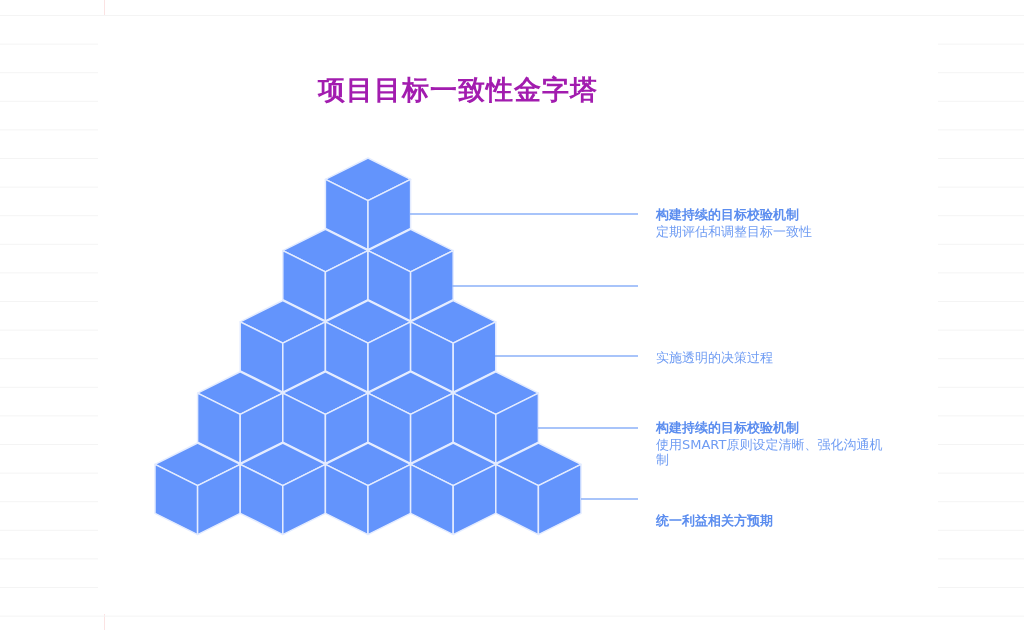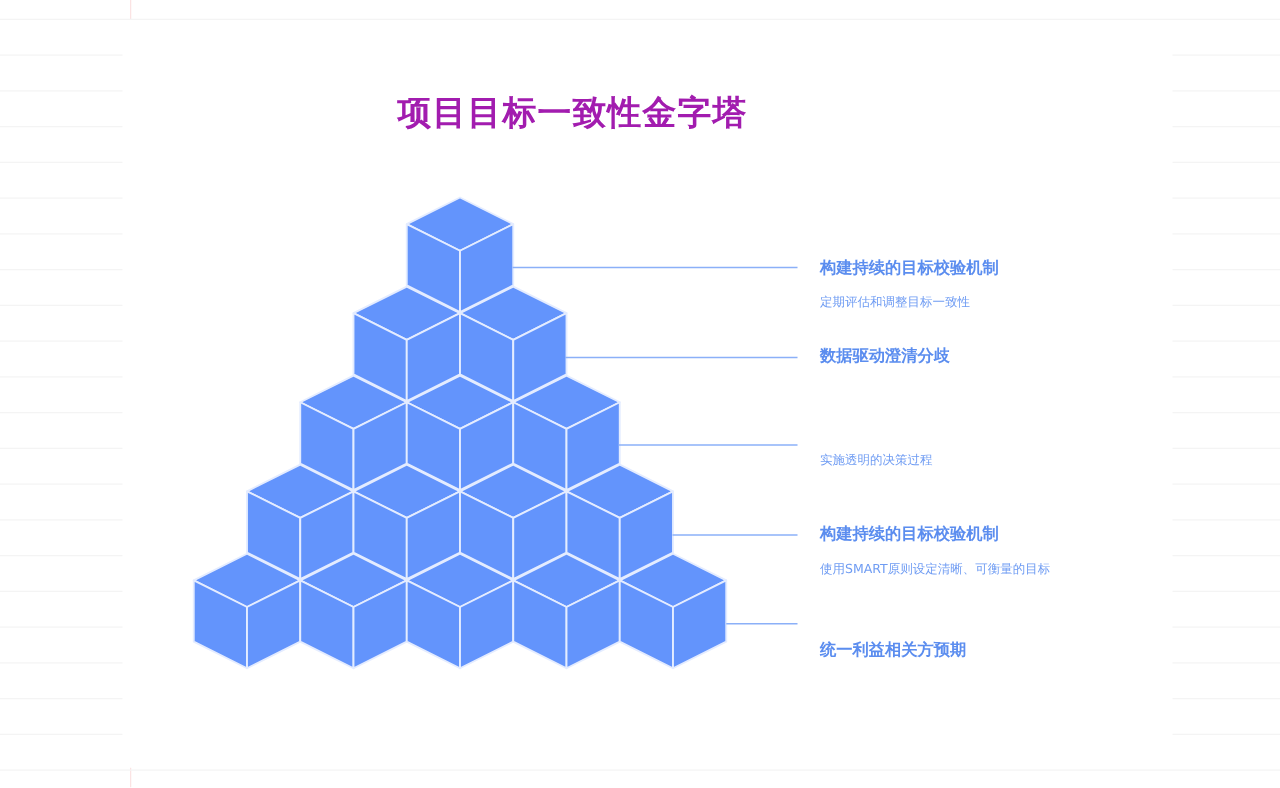--- a/index.html
+++ b/index.html
@@ -13,21 +13,21 @@
     position: absolute; left: 98px; top: 16px; width: 840px; height: 598px;
     background: #ffffff;
   }
   .title {
     position: absolute; left: 0; width: 916px; top: 72px; text-align: center;
     font-size: 27px; font-weight: bold; color: #a21caf; letter-spacing: 1px;
   }
   svg.pyramid { position: absolute; left: 0; top: 0; }
   .item { position: absolute; left: 656px; width: 230px; }
   .item-title { font-size: 13px; font-weight: bold; color: #5B8DEF; line-height: 16px; }
-  .item-desc { font-size: 10px; color: #6F9CF3; line-height: 15px; margin-top: 12px; }
+  .item-desc { font-size: 13px; color: #6F9CF3; line-height: 15px; margin-top: 1px; }
 </style>
 </head>
 <body>
 
 <svg class="rule-bg" width="1024" height="630" id="rules">
     <line x1="104.5" y1="0" x2="104.5" y2="16" stroke="#FBE3E3" stroke-width="1"></line>
     <line x1="104.5" y1="614" x2="104.5" y2="630" stroke="#FBE3E3" stroke-width="1"></line>
     <line x1="0" y1="15.5" x2="1024" y2="15.5" stroke="#F4F4F4" stroke-width="1"></line>
     <line x1="0" y1="44.1" x2="1024" y2="44.1" stroke="#F4F4F4" stroke-width="1"></line>
     <line x1="0" y1="72.7" x2="1024" y2="72.7" stroke="#F4F4F4" stroke-width="1"></line>
@@ -140,25 +140,24 @@
     <line x1="538" y1="428" x2="638" y2="428" stroke="#8BB0F8" stroke-width="1.3"></line>
     <line x1="581" y1="499" x2="638" y2="499" stroke="#8BB0F8" stroke-width="1.3"></line>
   </svg>
 
 <div id="items">
   <div class="item" style="top: 207px;">
     <div class="item-title">构建持续的目标校验机制</div>
     <div class="item-desc">定期评估和调整目标一致性</div>
   </div>
   <div class="item" style="top: 278px;">
-    <div class="item-title">数据驱动澄清分歧</div>
   </div>
   <div class="item" style="top: 349px;">
     <div class="item-desc">实施透明的决策过程</div>
   </div>
   <div class="item" style="top: 420px;">
     <div class="item-title">构建持续的目标校验机制</div>
-    <div class="item-desc">使用SMART原则设定清晰、可衡量的目标</div>
+    <div class="item-desc">使用SMART原则设定清晰、强化沟通机制</div>
   </div>
   <div class="item" style="top: 513px;">
     <div class="item-title">统一利益相关方预期</div>
   </div>
 </div>
 
 </body></html>

